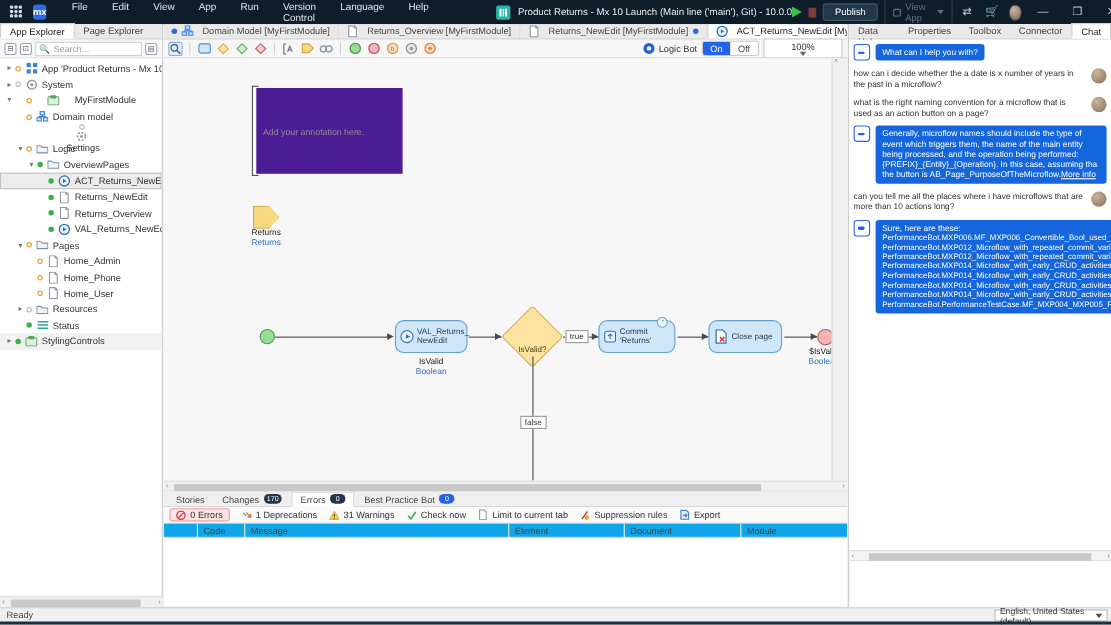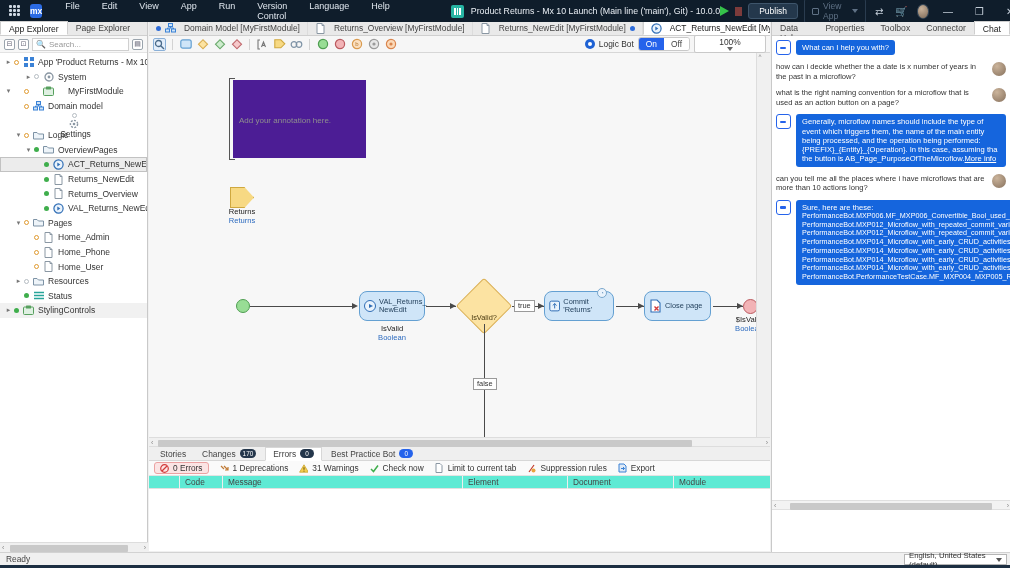--- a/index.html
+++ b/index.html
@@ -105,21 +105,21 @@
   .dock-tabs { display:flex; align-items:center; height:14px; background:#efefef; border-bottom:1px solid #d7d7d7; padding-left:4px; gap:2px; }
   .dktab { display:flex; align-items:center; gap:4px; padding:0 7px; height:14px; font-size:8.4px; color:#444; }
   .dktab.active { background:#fff; border:1px solid #d7d7d7; border-bottom:1px solid #fff; }
   .badge { min-width:14px; height:9px; border-radius:5px; color:#fff; font-size:6.4px; display:flex; align-items:center; justify-content:center; padding:0 3px; }
   .badge.navy { background:#24364b; }
   .badge.blue { background:#2563eb; }
   .dock-actions { display:flex; align-items:center; height:15px; background:#fafafa; border-bottom:1px solid #e3e3e3; padding-left:5px; gap:11px; }
   .dact { display:flex; align-items:center; gap:4px; font-size:8.3px; color:#333; white-space:nowrap; }
   .dact.pill { background:#fbe4e4; border:1px solid #eba2a2; border-radius:3px; padding:0 5px; height:12px; }
   .dicon { width:9px; height:9px; display:flex; align-items:center; justify-content:center; flex:none; }
-  .dock-header { position:relative; height:13px; background:#5eead4; border-bottom:1px solid #e0e0e0; }
+  .dock-header { position:relative; height:13px; background:#0ea5e9; border-bottom:1px solid #e0e0e0; }
   .dcol { position:absolute; top:0; font-size:8.3px; color:#444; line-height:13px; border-left:1px solid #eee; padding-left:5px; }
 
   
   .rightpanel { position:absolute; left:771px; top:22px; width:239px; height:530px; background:#fff; border-left:1px solid #c9c9c9; display:flex; flex-direction:column; }
   .chat-area { position:relative; height:464px; overflow:hidden; background:#fff; padding-top:4px; }
   .msg { display:flex; margin:0 4px 7px 4px; gap:5px; }
   .msg.user { padding-right:0; }
   .bot-avatar { width:15px; height:15px; border:1.4px solid #2563eb; border-radius:3px; background:#fff; position:relative; flex:none; }
   .bot-avatar::after { content:""; position:absolute; left:3px; top:5.5px; width:6px; height:2.5px; background:#2563eb; border-radius:1px; }
   .user-avatar { width:14px; height:14px; border-radius:50%; background:radial-gradient(circle at 35% 30%, #cbb49b, #86705c); flex:none; }
@@ -217,21 +217,21 @@
           <div class="ticon">
             <svg width="10" height="10">
               <rect x="0" y="0" width="4" height="4" fill="#3b82d6"></rect>
               <rect x="6" y="0" width="4" height="4" fill="#3b82d6"></rect>
               <rect x="0" y="6" width="4" height="4" fill="#3b82d6"></rect>
               <rect x="6" y="6" width="4" height="4" fill="#3b82d6"></rect>
             </svg>
           </div>
           <div class="tlabel">App 'Product Returns - Mx 10 Launch'</div>
         </div>
-        <div class="trow" style="padding-left: 4px; margin-left: 20px;">
+        <div class="trow" style="padding-left: 4px;">
           <div class="chev">▸</div>
           <div class="dot gray"></div>
           <div class="ticon">
             <svg width="10" height="10">
               <circle cx="5" cy="5" r="4" fill="none" stroke="#8a97a3" stroke-width="1.3"></circle>
               <circle cx="5" cy="5" r="1.4" fill="#8a97a3"></circle>
             </svg>
           </div>
           <div class="tlabel">System</div>
         </div>

